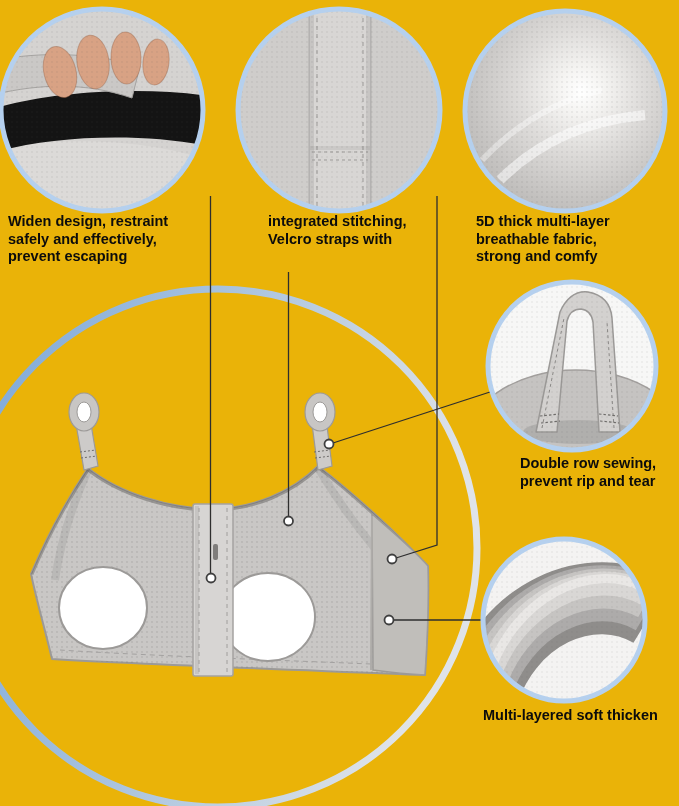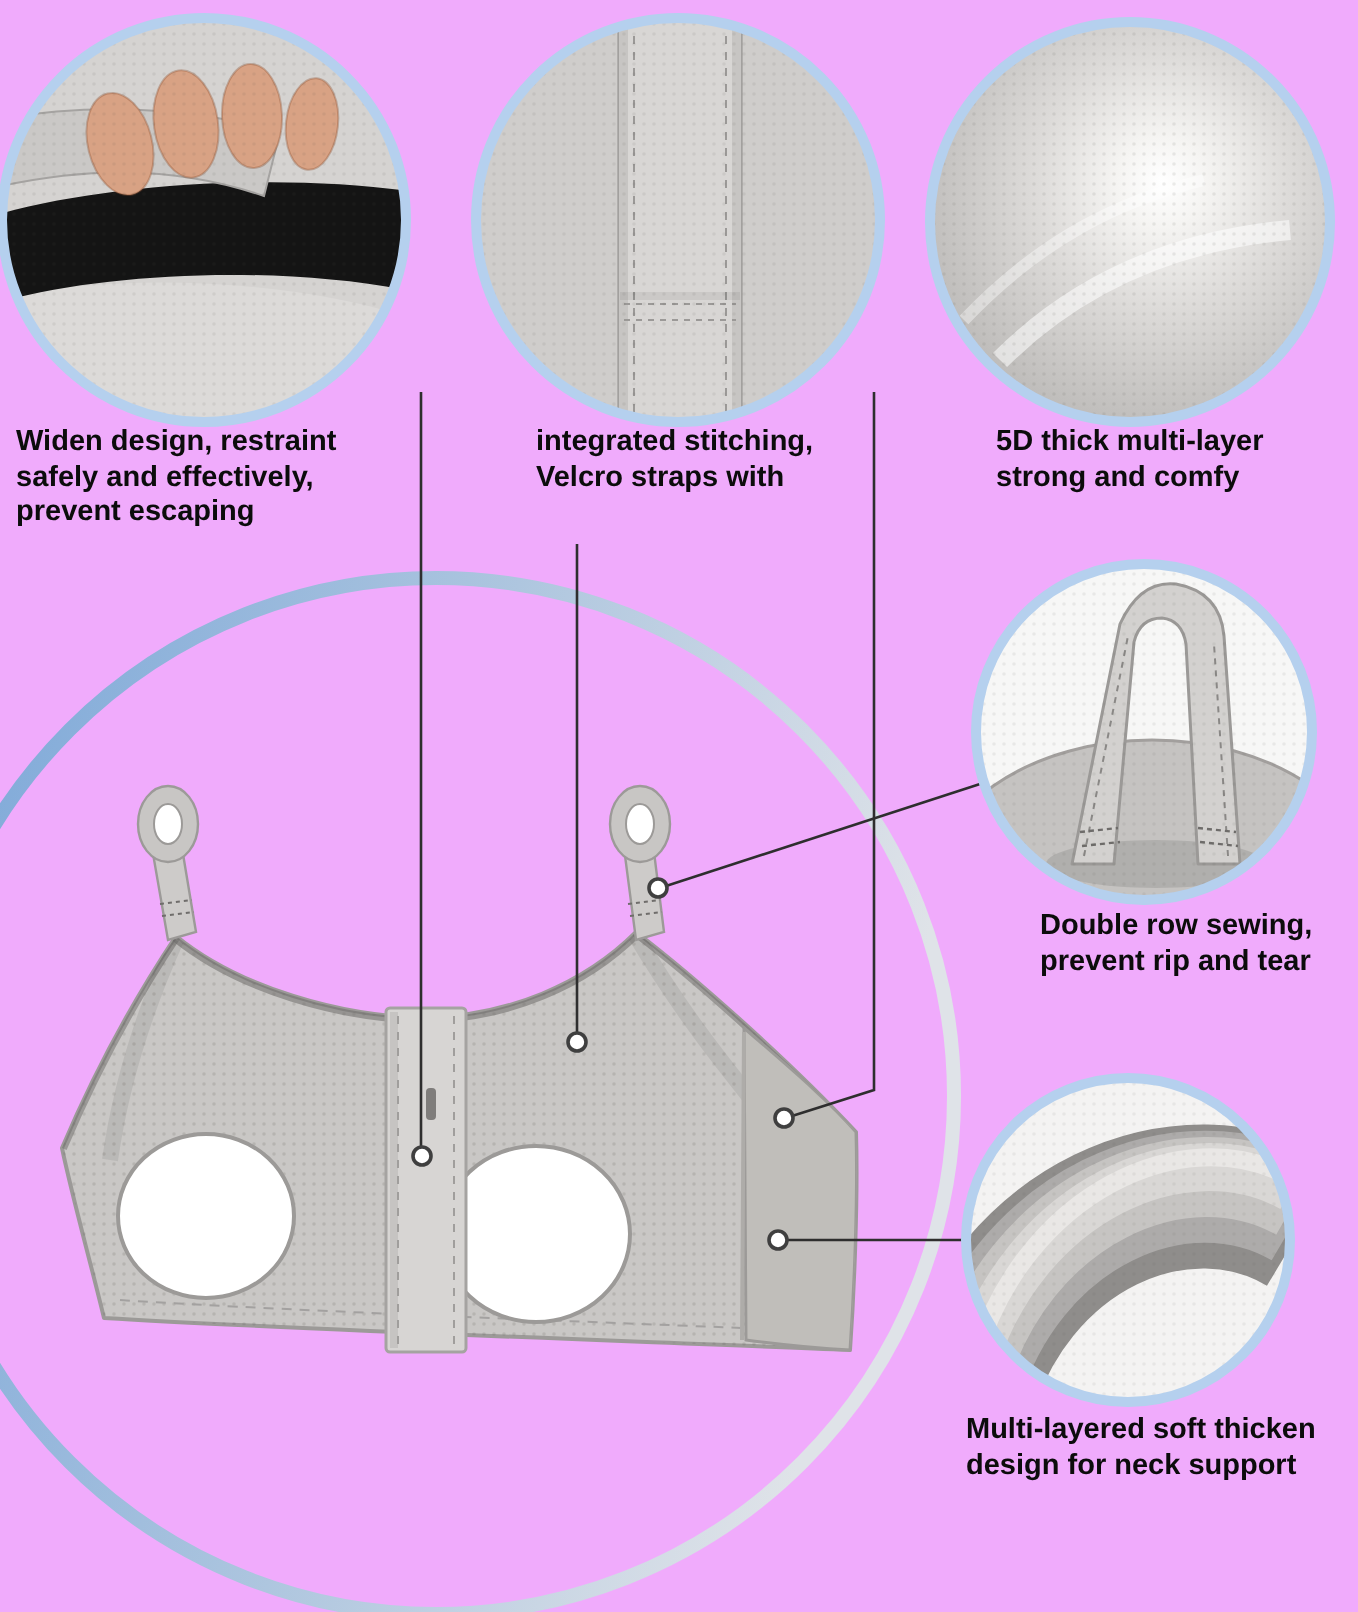--- a/index.html
+++ b/index.html
@@ -1,28 +1,28 @@
 <!DOCTYPE html>
 <html><head>
 <meta charset="utf-8">
 <style>
   html,body{margin:0;padding:0;background:#fff;}
   .canvas{
-    position:relative;width:679px;height:806px;background:#f0abfc;
+    position:relative;width:679px;height:806px;background:#eab308;
     font-family:"Liberation Sans",sans-serif;overflow:hidden;
   }
   .canvas svg{position:absolute;left:0;top:0;}
   .caption{
     position:absolute;font-weight:700;font-size:14.5px;line-height:17.5px;
     color:#0c0c0c;
   }
   .caption span{display:block;white-space:nowrap;}
   #cap-widen{left:8px;top:213px;width:210px;}
   #cap-velcro{left:268px;top:213px;width:195px;}
-  #cap-fabric{left:498px;top:213px;width:182px;}
+  #cap-fabric{left:476px;top:213px;width:182px;}
   #cap-sewing{left:520px;top:455px;width:176px;}
   #cap-neck{left:483px;top:707px;width:196px;}
 </style>
 </head>
 <body>
 
 <div class="canvas">
 
   <svg width="679" height="806" viewBox="0 0 679 806">
     <defs>
@@ -203,26 +203,26 @@
     <span>prevent escaping</span>
   </div>
 
   <div class="caption" id="cap-velcro">
     <span>integrated stitching,</span>
     <span>Velcro straps with</span>
   </div>
 
   <div class="caption" id="cap-fabric">
     <span>5D thick multi-layer</span>
+    <span>breathable fabric,</span>
     <span>strong and comfy</span>
   </div>
 
   <div class="caption" id="cap-sewing">
     <span>Double row sewing,</span>
     <span>prevent rip and tear</span>
   </div>
 
   <div class="caption" id="cap-neck">
     <span>Multi-layered soft thicken</span>
-    <span>design for neck support</span>
   </div>
 
 </div>
 
 </body></html>

